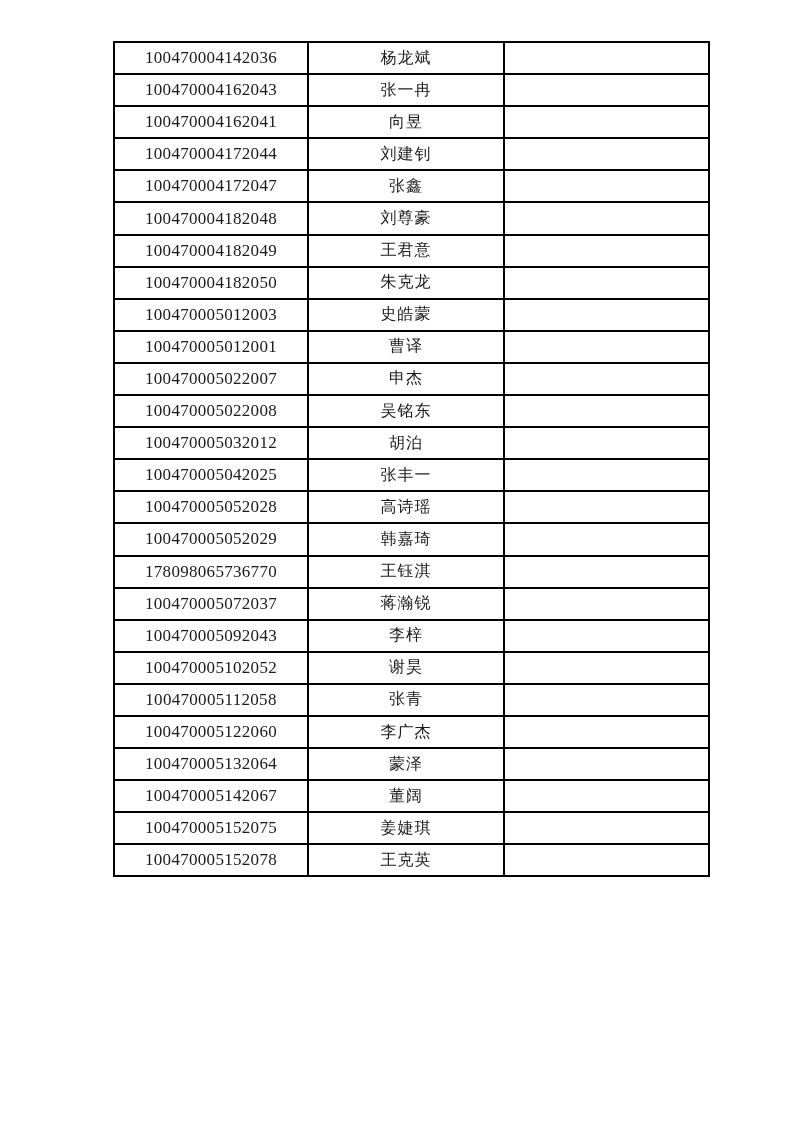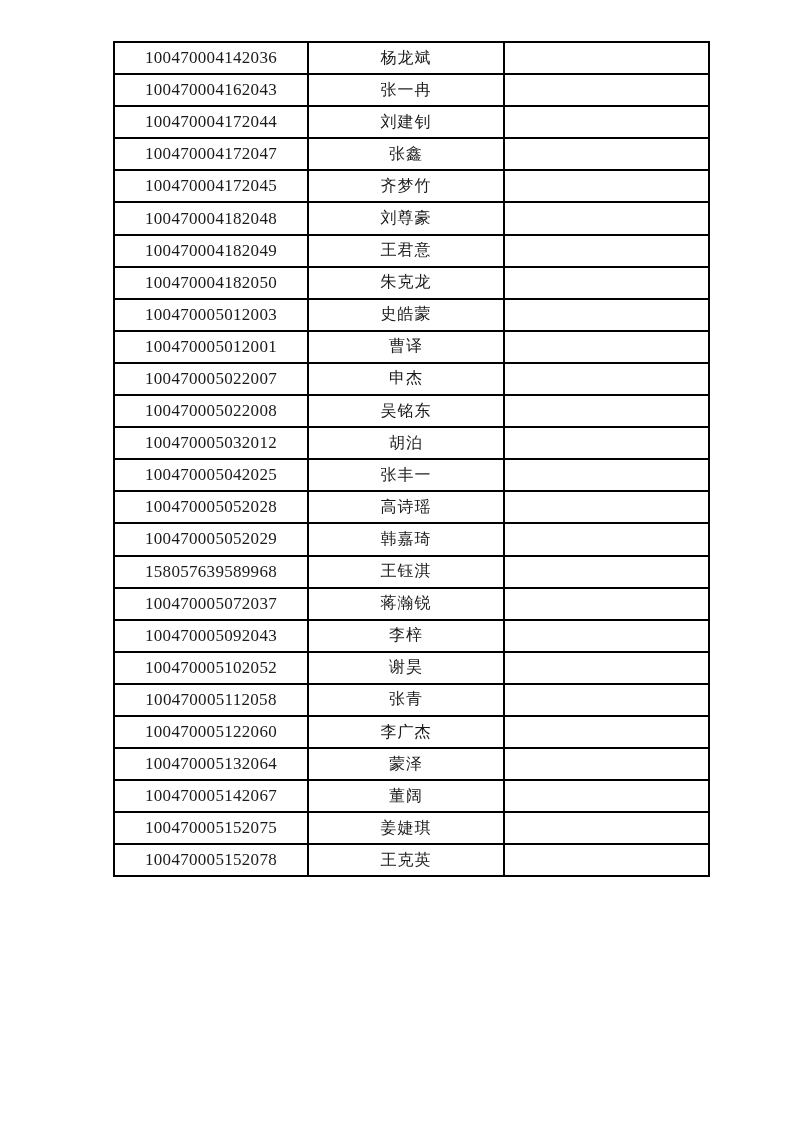--- a/index.html
+++ b/index.html
@@ -69,35 +69,35 @@
           <td class="col-id">100470004142036</td>
           <td class="col-name">杨龙斌</td>
           <td class="col-empty"></td>
         </tr>
         <tr>
           <td class="col-id">100470004162043</td>
           <td class="col-name">张一冉</td>
           <td class="col-empty"></td>
         </tr>
         <tr>
+          <td class="col-id">100470004162041</td>
+          <td class="col-name">向昱</td>
+          <td class="col-empty"></td>
+        </tr>
+        <tr>
           <td class="col-id">100470004172044</td>
           <td class="col-name">刘建钊</td>
           <td class="col-empty"></td>
         </tr>
         <tr>
           <td class="col-id">100470004172047</td>
           <td class="col-name">张鑫</td>
           <td class="col-empty"></td>
         </tr>
         <tr>
-          <td class="col-id">100470004172045</td>
-          <td class="col-name">齐梦竹</td>
-          <td class="col-empty"></td>
-        </tr>
-        <tr>
           <td class="col-id">100470004182048</td>
           <td class="col-name">刘尊豪</td>
           <td class="col-empty"></td>
         </tr>
         <tr>
           <td class="col-id">100470004182049</td>
           <td class="col-name">王君意</td>
           <td class="col-empty"></td>
         </tr>
         <tr>
@@ -139,21 +139,21 @@
           <td class="col-id">100470005052028</td>
           <td class="col-name">高诗瑶</td>
           <td class="col-empty"></td>
         </tr>
         <tr>
           <td class="col-id">100470005052029</td>
           <td class="col-name">韩嘉琦</td>
           <td class="col-empty"></td>
         </tr>
         <tr>
-          <td class="col-id">158057639589968</td>
+          <td class="col-id">178098065736770</td>
           <td class="col-name">王钰淇</td>
           <td class="col-empty"></td>
         </tr>
         <tr>
           <td class="col-id">100470005072037</td>
           <td class="col-name">蒋瀚锐</td>
           <td class="col-empty"></td>
         </tr>
         <tr>
           <td class="col-id">100470005092043</td>

